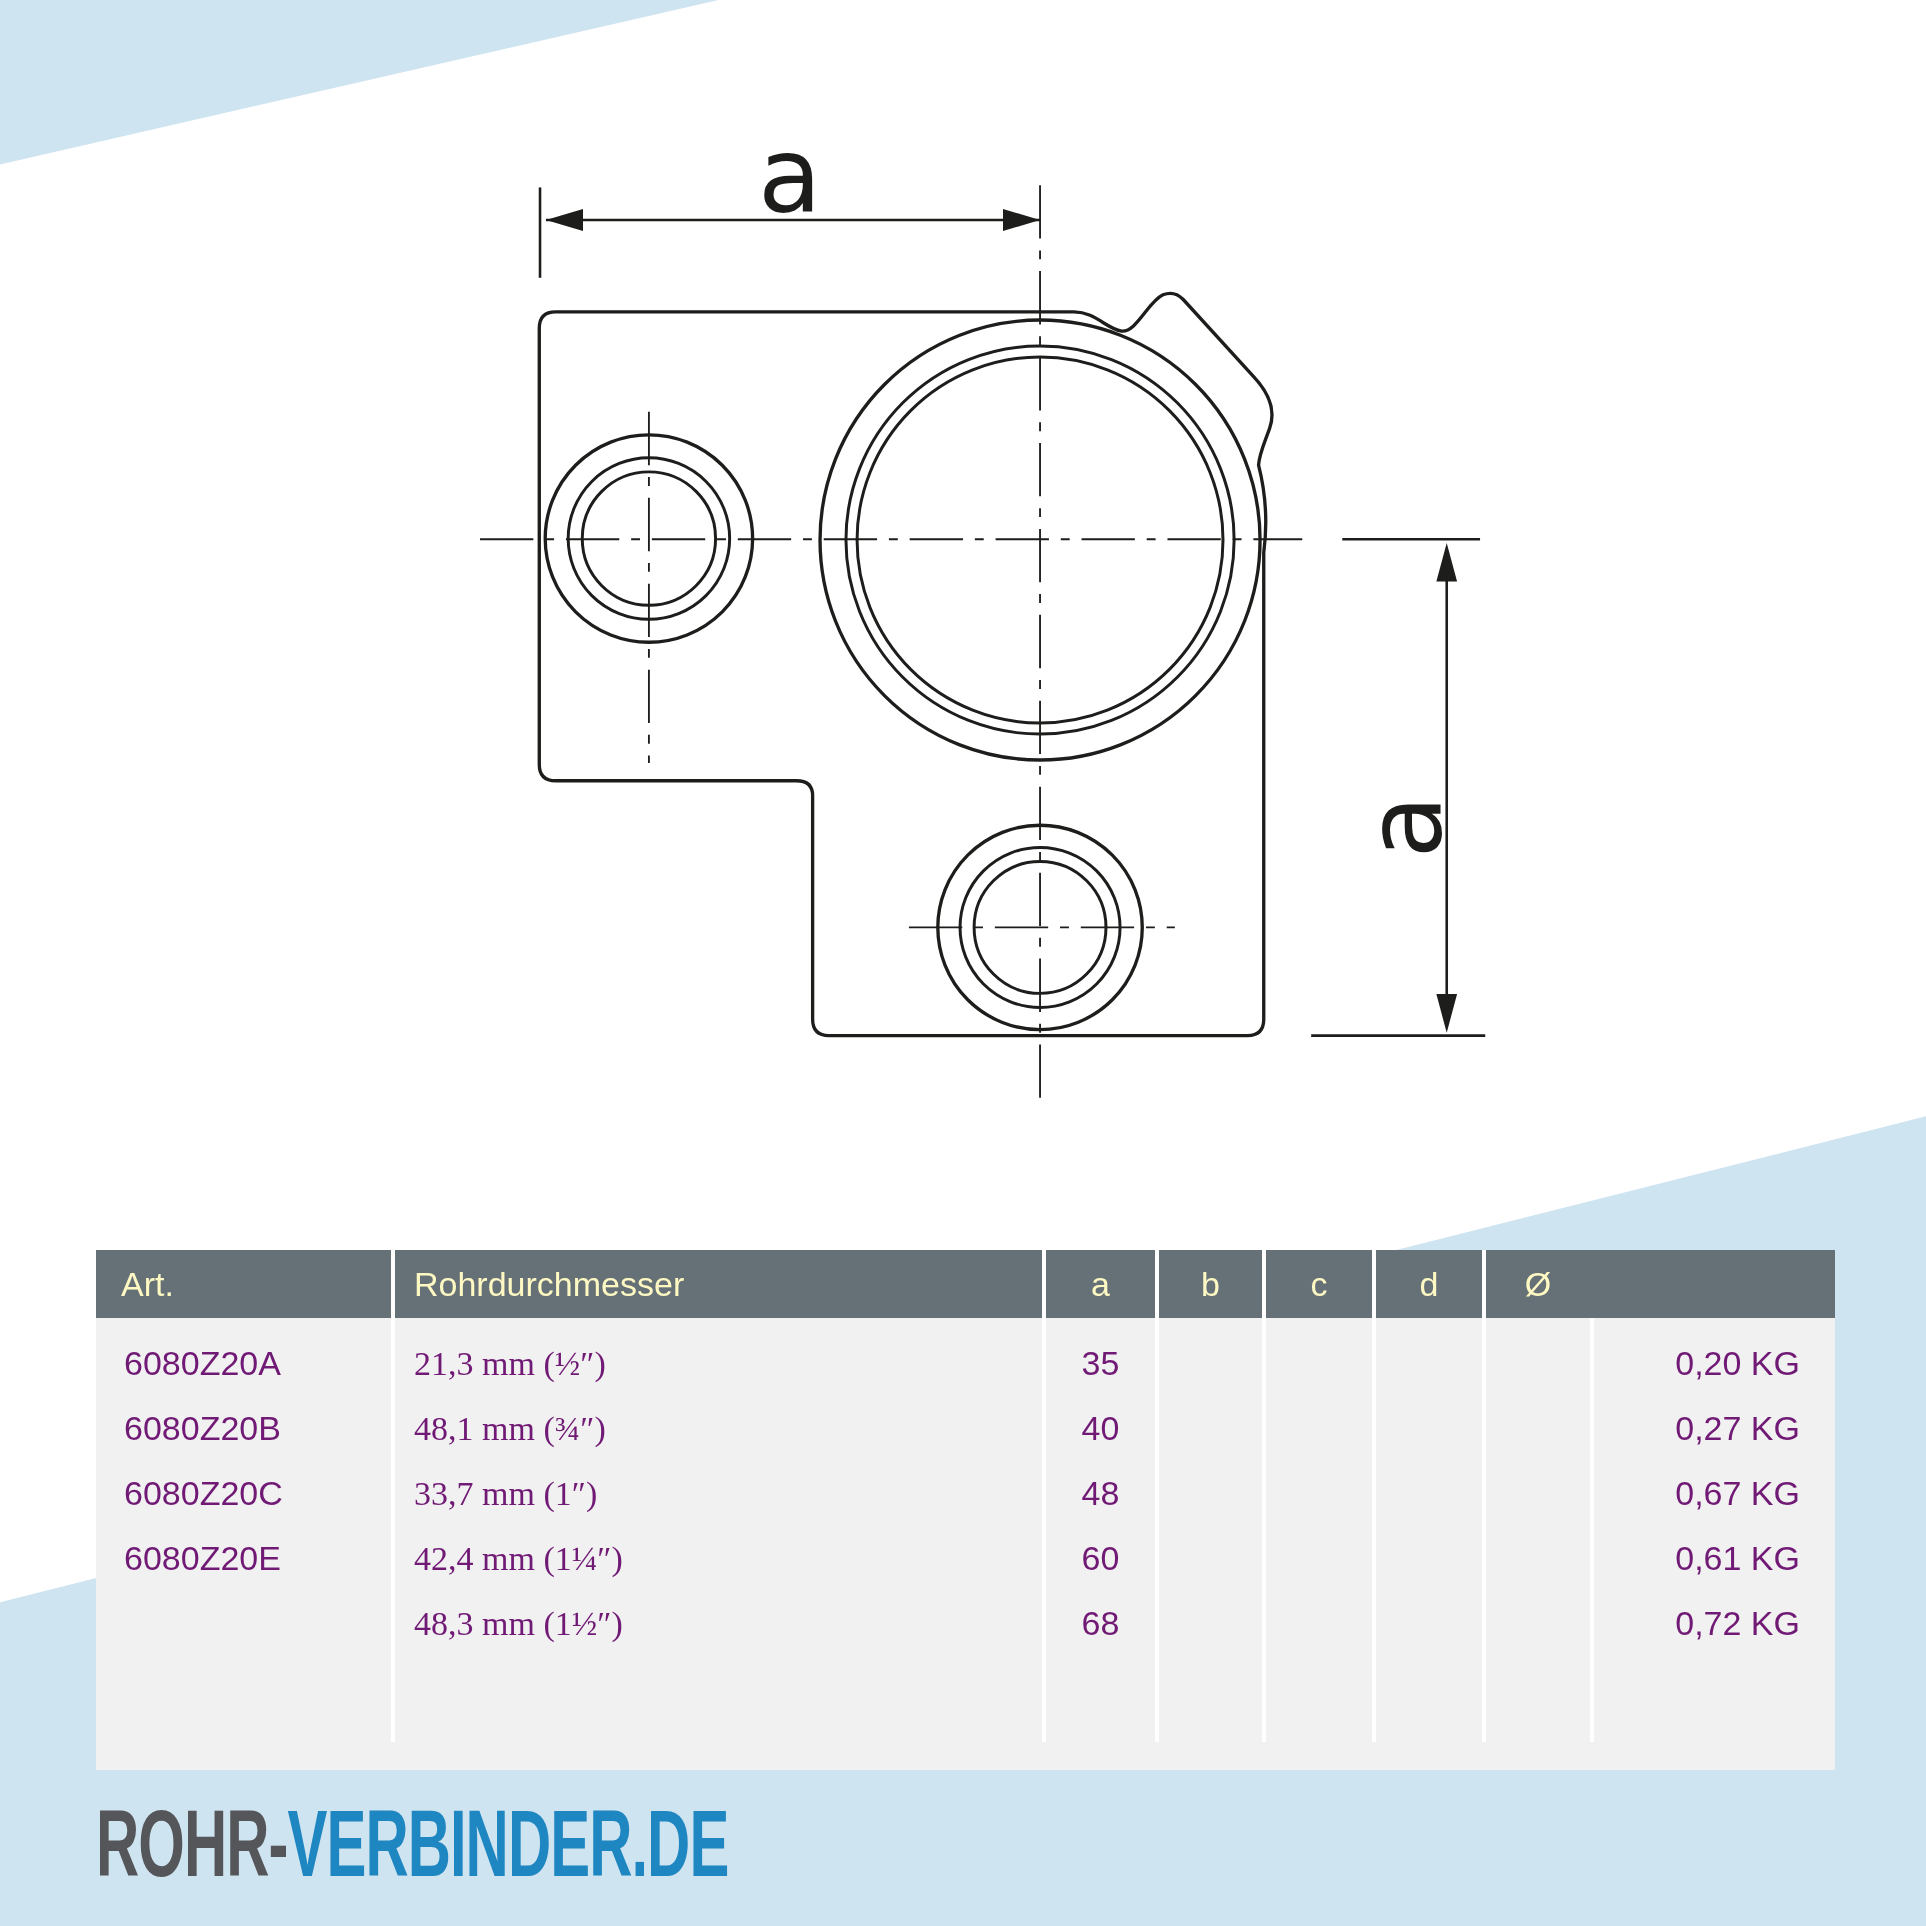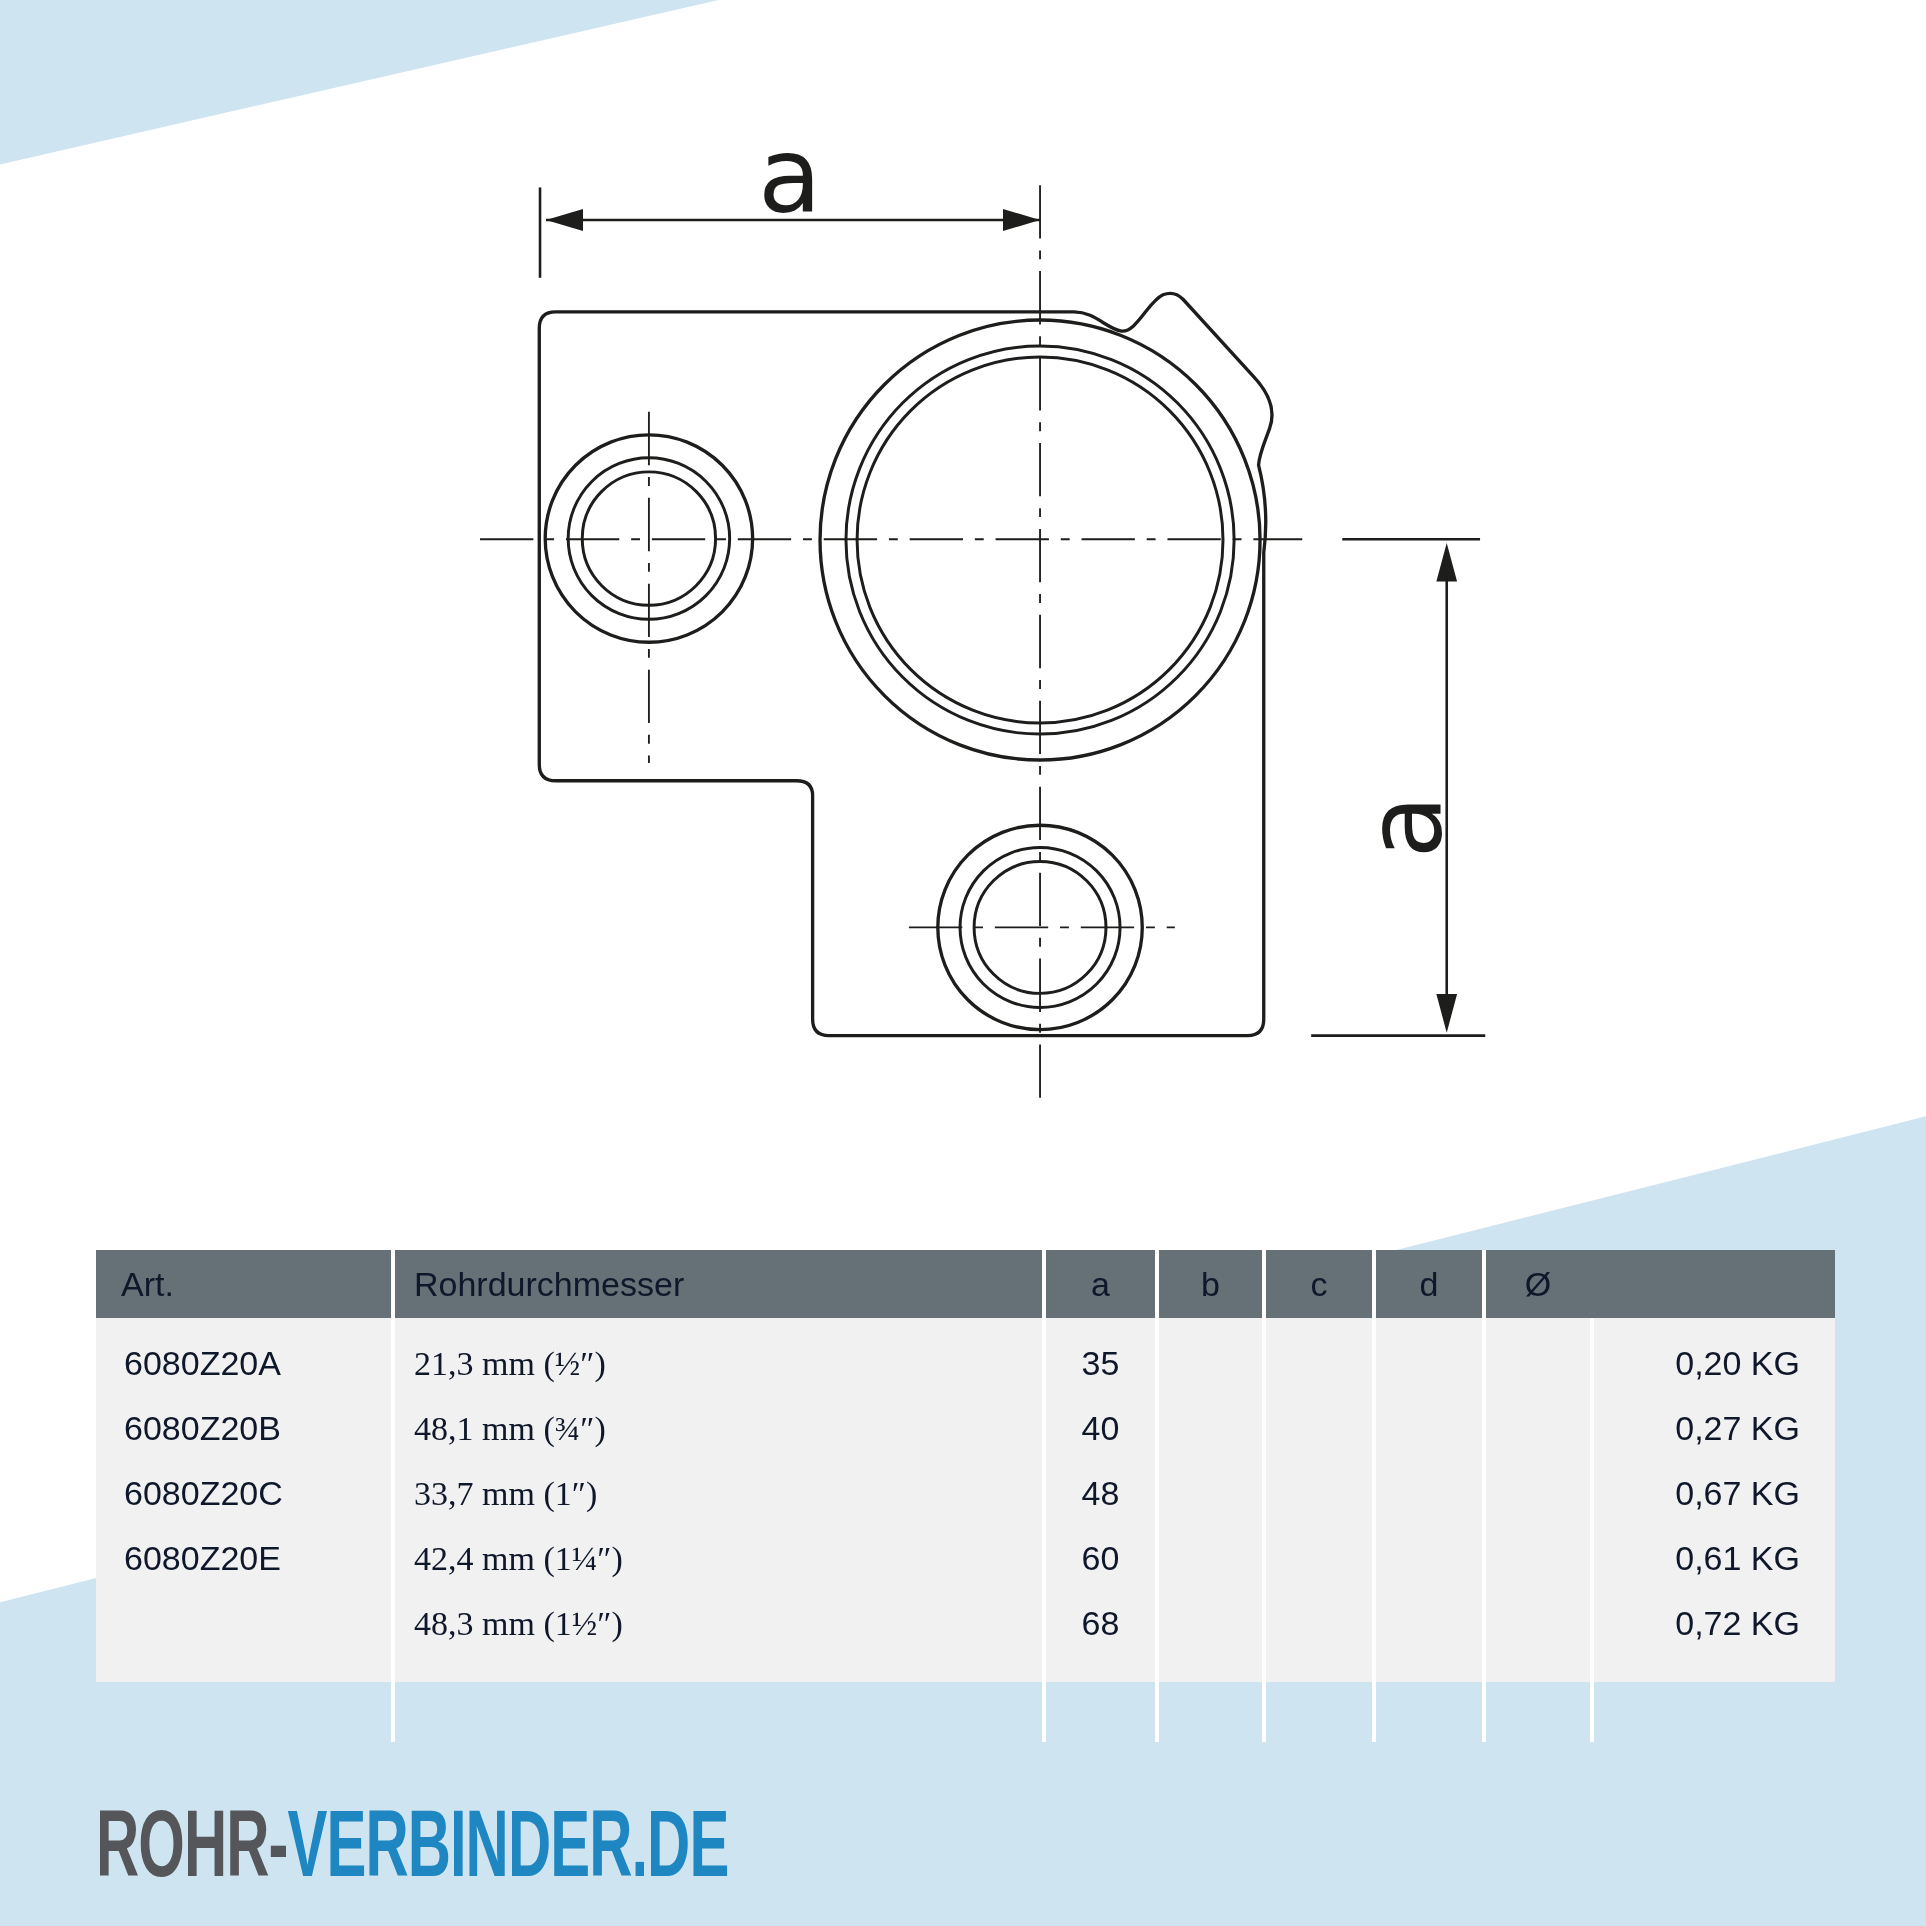--- a/index.html
+++ b/index.html
@@ -10,22 +10,22 @@
     overflow:hidden;
     font-family:"Liberation Sans", sans-serif;
   }
   .bg-svg{position:absolute;left:0;top:0;width:1926px;height:1926px;}
 
   
   .spec-table{
     position:absolute;left:96px;top:1250px;width:1739px;height:492px;
     font-family:"Liberation Sans", sans-serif;
   }
-  .thead{display:flex;height:68px;background:#667077;color:#0f172a;font-size:34px;}
-  .tbody{display:flex;height:364px;background:#f1f1f1;color:#0f172a;font-size:34px;}
+  .thead{display:flex;height:68px;background:#667077;color:#fef9c3;font-size:34px;}
+  .tbody{display:flex;height:452px;background:#f1f1f1;color:#701a75;font-size:34px;}
   .hcell{display:flex;align-items:center;box-sizing:border-box;height:68px;}
   .bcol{box-sizing:border-box;padding-top:13.3px;height:424px;}
   .sep{border-left:4.4px solid #ffffff;}
   .c0{width:295px;}
   .c1{width:651px;}
   .c2{width:113px;}
   .c3{width:107px;}
   .c4{width:110px;}
   .c5{width:110px;}
   .c6{width:108px;}

